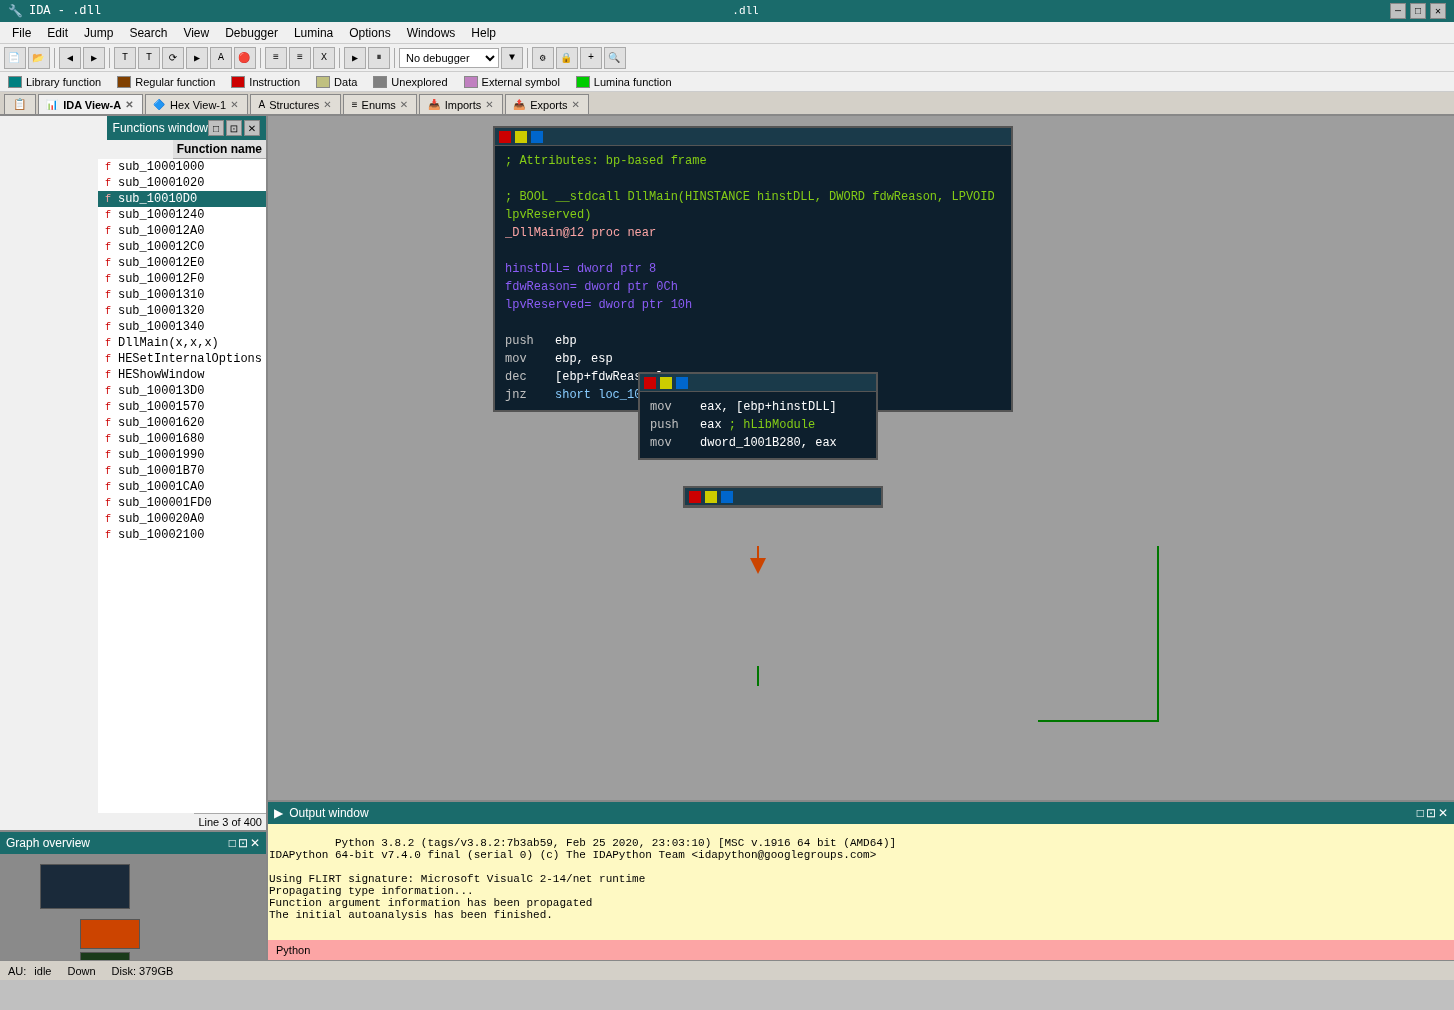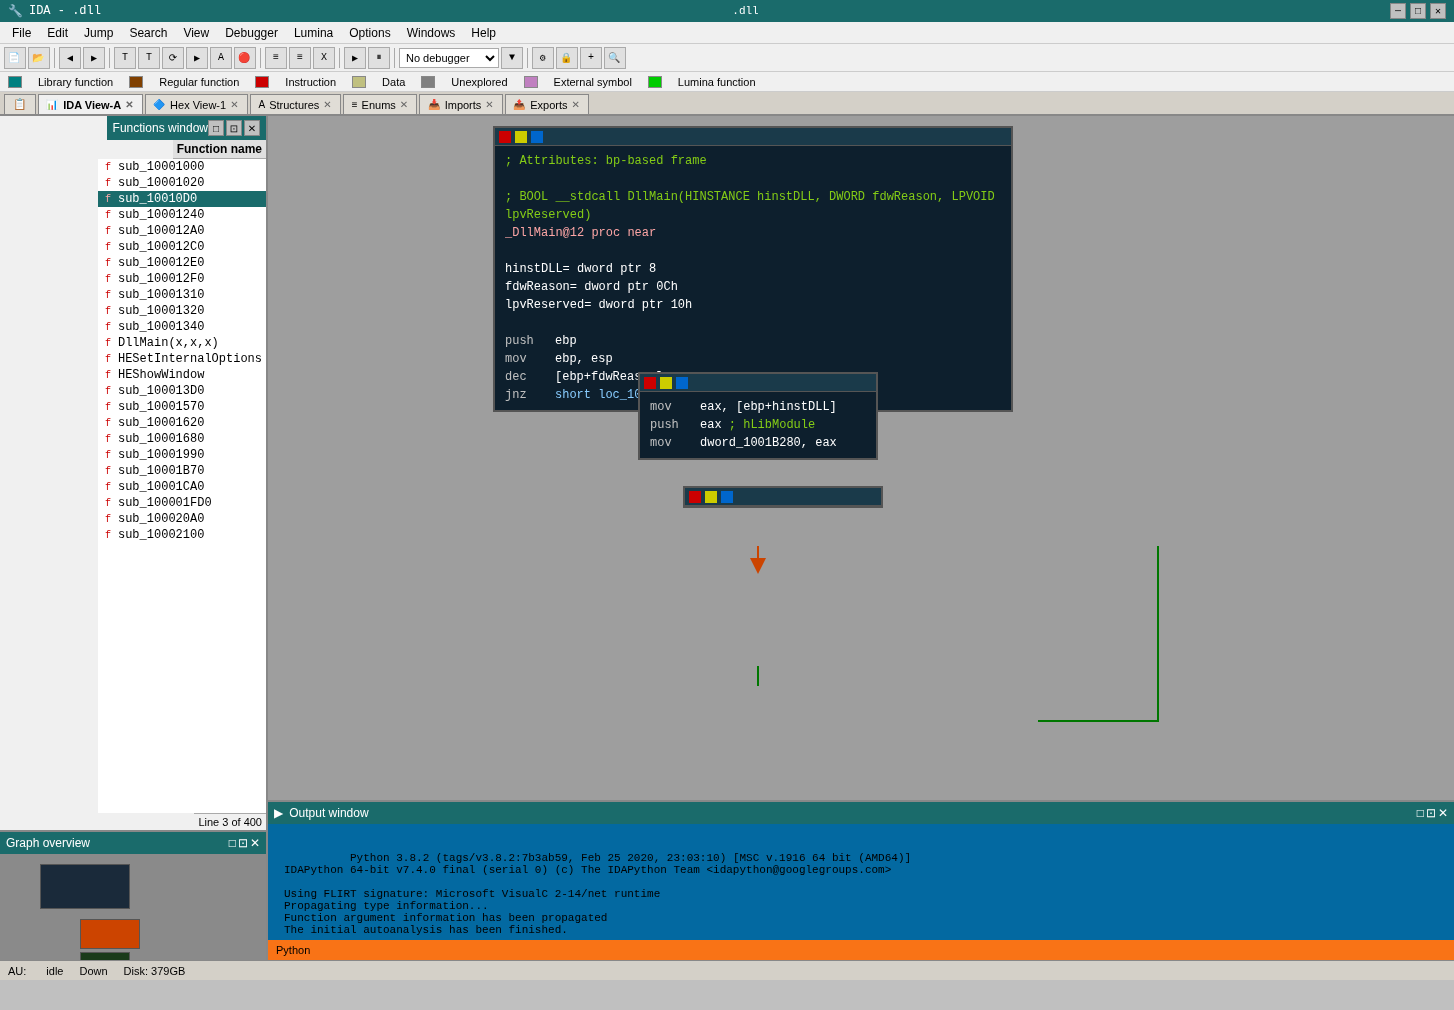--- a/index.html
+++ b/index.html
@@ -17,21 +17,21 @@
     #menubar span { padding: 2px 8px; font-size: 12px; cursor: pointer; font-family: Arial, sans-serif; }
 
     
     #toolbar { background: #f0f0f0; height: 28px; display: flex; align-items: center; padding: 2px 4px; border-bottom: 1px solid #ccc; gap: 2px; flex-wrap: nowrap; overflow: hidden; }
     .tb-sep { width: 1px; height: 20px; background: #aaa; margin: 0 2px; }
     .tb-btn { width: 22px; height: 22px; background: #e0e0e0; border: 1px solid #aaa; cursor: pointer; display: flex; align-items: center; justify-content: center; font-size: 10px; }
     .debugger-select { height: 20px; font-size: 11px; background: white; border: 1px solid #aaa; padding: 0 2px; min-width: 100px; }
 
     
     #legendbar { background: #f0f0f0; height: 20px; display: flex; align-items: center; padding: 0 8px; gap: 16px; border-bottom: 1px solid #ccc; font-size: 11px; font-family: Arial, sans-serif; }
-    .legend-item { display: flex; align-items: center; gap: 16px; }
+    .legend-item { display: flex; align-items: center; gap: 4px; }
     .legend-color { width: 14px; height: 12px; border: 1px solid #888; }
 
     
     #navtabs { background: #d4d0c8; height: 24px; display: flex; align-items: flex-end; padding: 0 4px; border-bottom: 2px solid #888; overflow: hidden; }
     .nav-tab { display: flex; align-items: center; background: #e0ddd6; border: 1px solid #888; border-bottom: none; padding: 2px 8px; font-size: 11px; cursor: pointer; height: 20px; margin-right: 2px; font-family: Arial, sans-serif; white-space: nowrap; }
     .nav-tab.active { background: #f0f0f0; font-weight: bold; }
     .nav-tab .tab-x { margin-left: 4px; color: #666; font-size: 10px; }
     .nav-tab .tab-icon { margin-right: 4px; font-size: 10px; }
 
     
@@ -61,42 +61,42 @@
 
     
     .code-window { position: absolute; background: #0d1f2d; border: 2px solid #555; }
     .code-window-titlebar { background: #1a3a4a; height: 18px; display: flex; align-items: center; padding: 0 4px; gap: 4px; border-bottom: 1px solid #555; }
     .cw-icon { width: 12px; height: 12px; display: inline-block; }
     .cw-icon-r { background: #cc0000; }
     .cw-icon-y { background: #cccc00; }
     .cw-icon-b { background: #0066cc; }
     .code-content { padding: 6px 10px; font-size: 12px; font-family: 'Courier New', monospace; line-height: 1.5; color: #c0c0c0; }
     .code-comment { color: #84cc16; }
-    .code-keyword { color: #ffffff; }
+    .code-keyword { color: #8b5cf6; }
     .code-label { color: #fca5a5; }
     .code-addr { color: #88ccff; }
     .code-reg { color: #ffffff; }
     .code-num { color: #ff6666; }
     .code-call { color: #ff6666; }
 
     
     .arrow-canvas { position: absolute; top: 0; left: 0; width: 100%; height: 100%; pointer-events: none; }
 
     
     #graph-status { background: #d4d0c8; height: 20px; border-top: 1px solid #888; display: flex; align-items: center; padding: 0 8px; font-size: 11px; font-family: Arial, sans-serif; gap: 8px; }
 
     
     #output-panel { background: #f0f0f0; height: 160px; border-top: 2px solid #888; display: flex; flex-direction: column; }
     #output-header { background: #1a6b6b; color: white; height: 22px; display: flex; align-items: center; padding: 0 6px; justify-content: space-between; font-size: 12px; font-family: Arial, sans-serif; }
-    #output-content { flex: 1; background: #0369a1; padding: 16px; font-size: 11px; font-family: 'Courier New', monospace; overflow-y: auto; white-space: pre; }
-    #output-footer { background: #f97316; height: 20px; display: flex; align-items: center; padding: 0 8px; font-size: 11px; font-family: Arial, sans-serif; gap: 16px; }
+    #output-content { flex: 1; background: #fef9c3; padding: 1px; font-size: 11px; font-family: 'Courier New', monospace; overflow-y: auto; white-space: pre; }
+    #output-footer { background: #fca5a5; height: 20px; display: flex; align-items: center; padding: 0 8px; font-size: 11px; font-family: Arial, sans-serif; gap: 16px; }
 
     
     #statusbar { background: #d4d0c8; height: 20px; display: flex; align-items: center; padding: 0 8px; gap: 16px; border-top: 1px solid #888; font-size: 11px; font-family: Arial, sans-serif; }
-    .status-item { display: flex; align-items: center; gap: 20px; }
+    .status-item { display: flex; align-items: center; gap: 8px; }
 
     
     ::-webkit-scrollbar { width: 12px; height: 12px; }
     ::-webkit-scrollbar-track { background: #e0e0e0; }
     ::-webkit-scrollbar-thumb { background: #aaa; border: 1px solid #888; }
 
     
     #left-panel { width: 268px; display: flex; flex-direction: column; flex-shrink: 0; }
 
     

